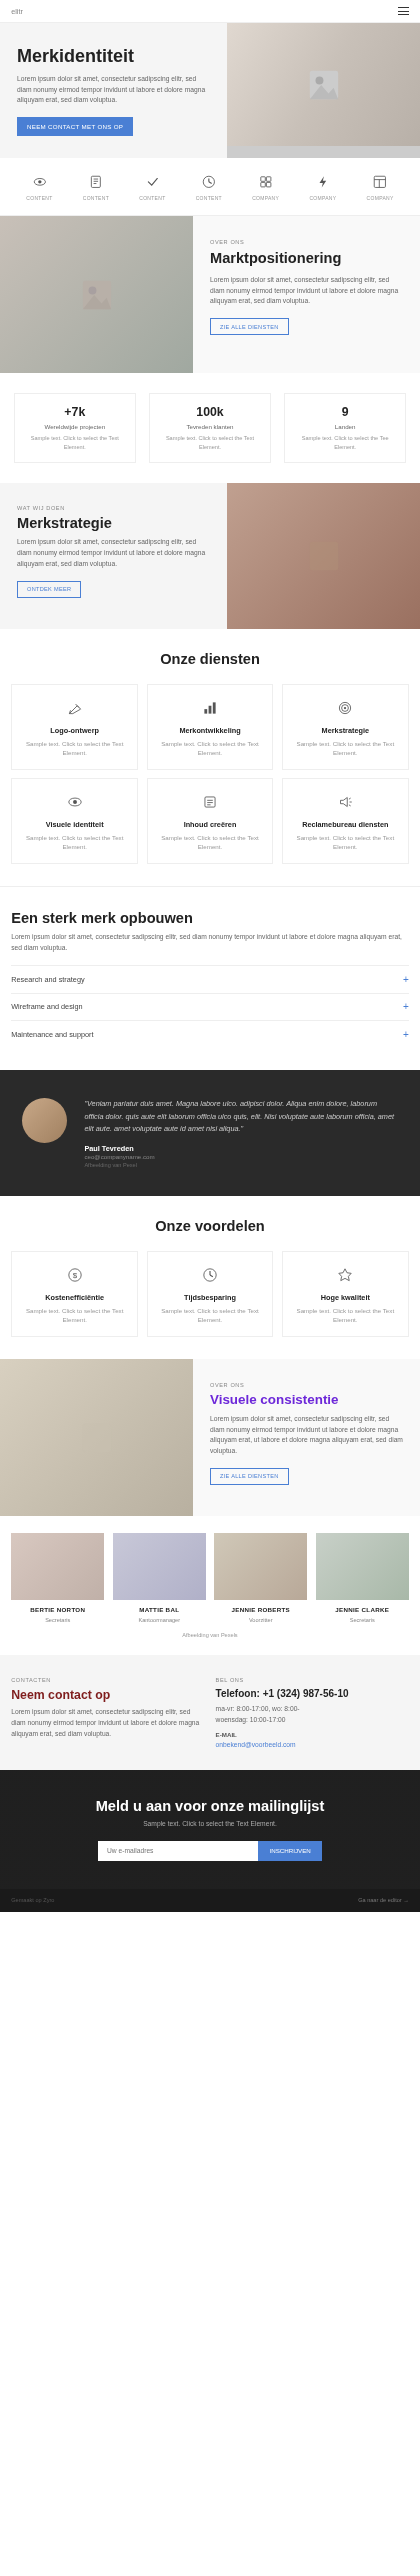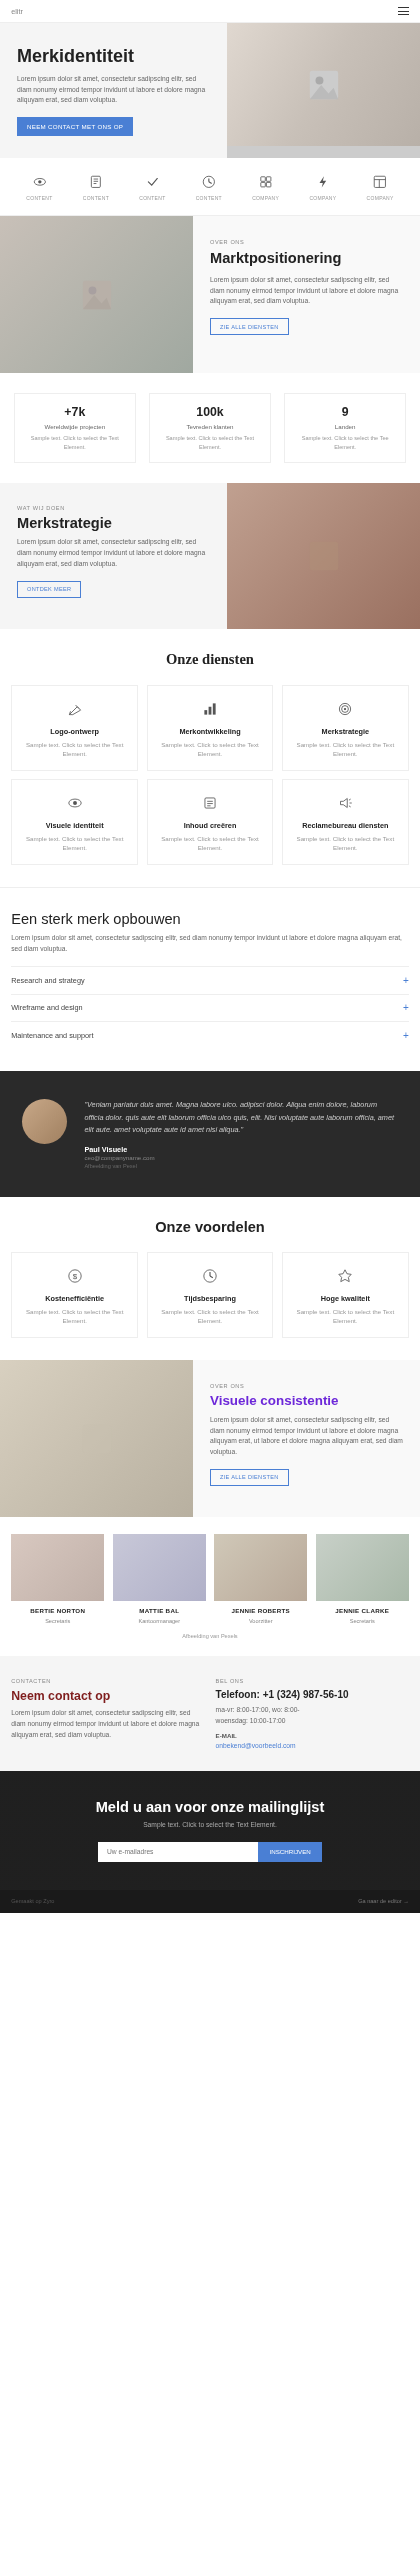--- a/index.html
+++ b/index.html
@@ -44,30 +44,30 @@
     
     .merk-section { display: flex; background: #f5f5f5; }
     .merk-text { flex: 1; padding: 22.4px 17px; }
     .merk-text .small-label { font-size: 5.6px; color: #888; text-transform: uppercase; letter-spacing: 0.6px; margin-bottom: 3.4px; }
     .merk-text h2 { font-size: 14.6px; font-weight: 700; color: #222; margin-bottom: 6.7px; }
     .merk-text p { font-size: 6.7px; color: #666; line-height: 1.6; margin-bottom: 11.2px; }
     .merk-image { flex: 1; min-height: 146px; background: linear-gradient(135deg, #b8a0a0, #9a8080); }
 
     
     .diensten { padding: 22.4px 11.2px; background: #fff; }
-    .diensten h2 { text-align: center; font-size: 14.6px; font-weight: 700; color: #222; margin-bottom: 17px; font-family: Liberation Serif, serif; }
+    .diensten h2 { text-align: center; font-size: 14.6px; font-weight: 700; color: #222; margin-bottom: 17px; }
     .diensten-grid { display: grid; grid-template-columns: repeat(3, 1fr); gap: 8.4px; }
     .dienst-card { border: 0.6px solid #eee; padding: 11.2px; text-align: center; }
     .dienst-icon { width: 22.4px; height: 22.4px; margin: 0 auto 6.7px; display: flex; align-items: center; justify-content: center; }
     .dienst-card h3 { font-size: 7.3px; font-weight: 600; color: #222; margin-bottom: 4.5px; }
     .dienst-card p { font-size: 6.2px; color: #999; line-height: 1.5; }
 
     
     .sterk-merk { padding: 22.4px 11.2px; background: #fff; border-top: 0.6px solid #eee; }
-    .sterk-merk h2 { font-size: 14.6px; font-weight: 400; color: #222; margin-bottom: 6.7px; }
+    .sterk-merk h2 { font-size: 14.6px; font-weight: 700; color: #222; margin-bottom: 6.7px; }
     .sterk-merk > p { font-size: 6.7px; color: #666; line-height: 1.6; margin-bottom: 11.2px; }
     .accordion-item { border-top: 0.6px solid #eee; padding: 7.8px 0; display: flex; justify-content: space-between; align-items: center; cursor: pointer; }
     .accordion-item span { font-size: 7.3px; color: #444; }
     .accordion-item .plus { font-size: 10px; color: #4a7fd4; }
 
     
     .testimonial { background: #2a2a2a; padding: 28px 22.4px; display: flex; gap: 17px; align-items: flex-start; }
     .testimonial-avatar { width: 45px; height: 45px; border-radius: 50%; background: linear-gradient(135deg, #c0a080, #a08060); flex-shrink: 0; }
     .testimonial-content { flex: 1; }
     .testimonial-content blockquote { font-size: 7.3px; color: #ccc; line-height: 1.7; font-style: italic; margin-bottom: 8.4px; }
@@ -367,21 +367,21 @@
   <div class="accordion-item">
     <span>Maintenance and support</span>
     <span class="plus">+</span>
   </div>
 </section>
 
 <section class="testimonial">
   <div class="testimonial-avatar" style="background:linear-gradient(135deg,#c8a888,#a08060);"></div>
   <div class="testimonial-content">
     <blockquote>"Veniam pariatur duis amet. Magna labore ulco. adipisci dolor. Aliqua enim dolore, laborum officia dolor. quis aute elit laborum officia ulco quis, elit. Nisi voluptate aute laborum officia, amet elit aute. amet voluptate aute id amet nisi aliqua."</blockquote>
-    <div class="testimonial-author">Paul Visuele</div>
+    <div class="testimonial-author">Paul Tevreden</div>
     <div class="testimonial-role">ceo@companyname.com</div>
     <div class="testimonial-caption">Afbeelding van Pexel</div>
   </div>
 </section>
 
 <section class="voordelen">
   <h2>Onze voordelen</h2>
   <div class="voordelen-grid">
 
     <div class="voordeel-card">

